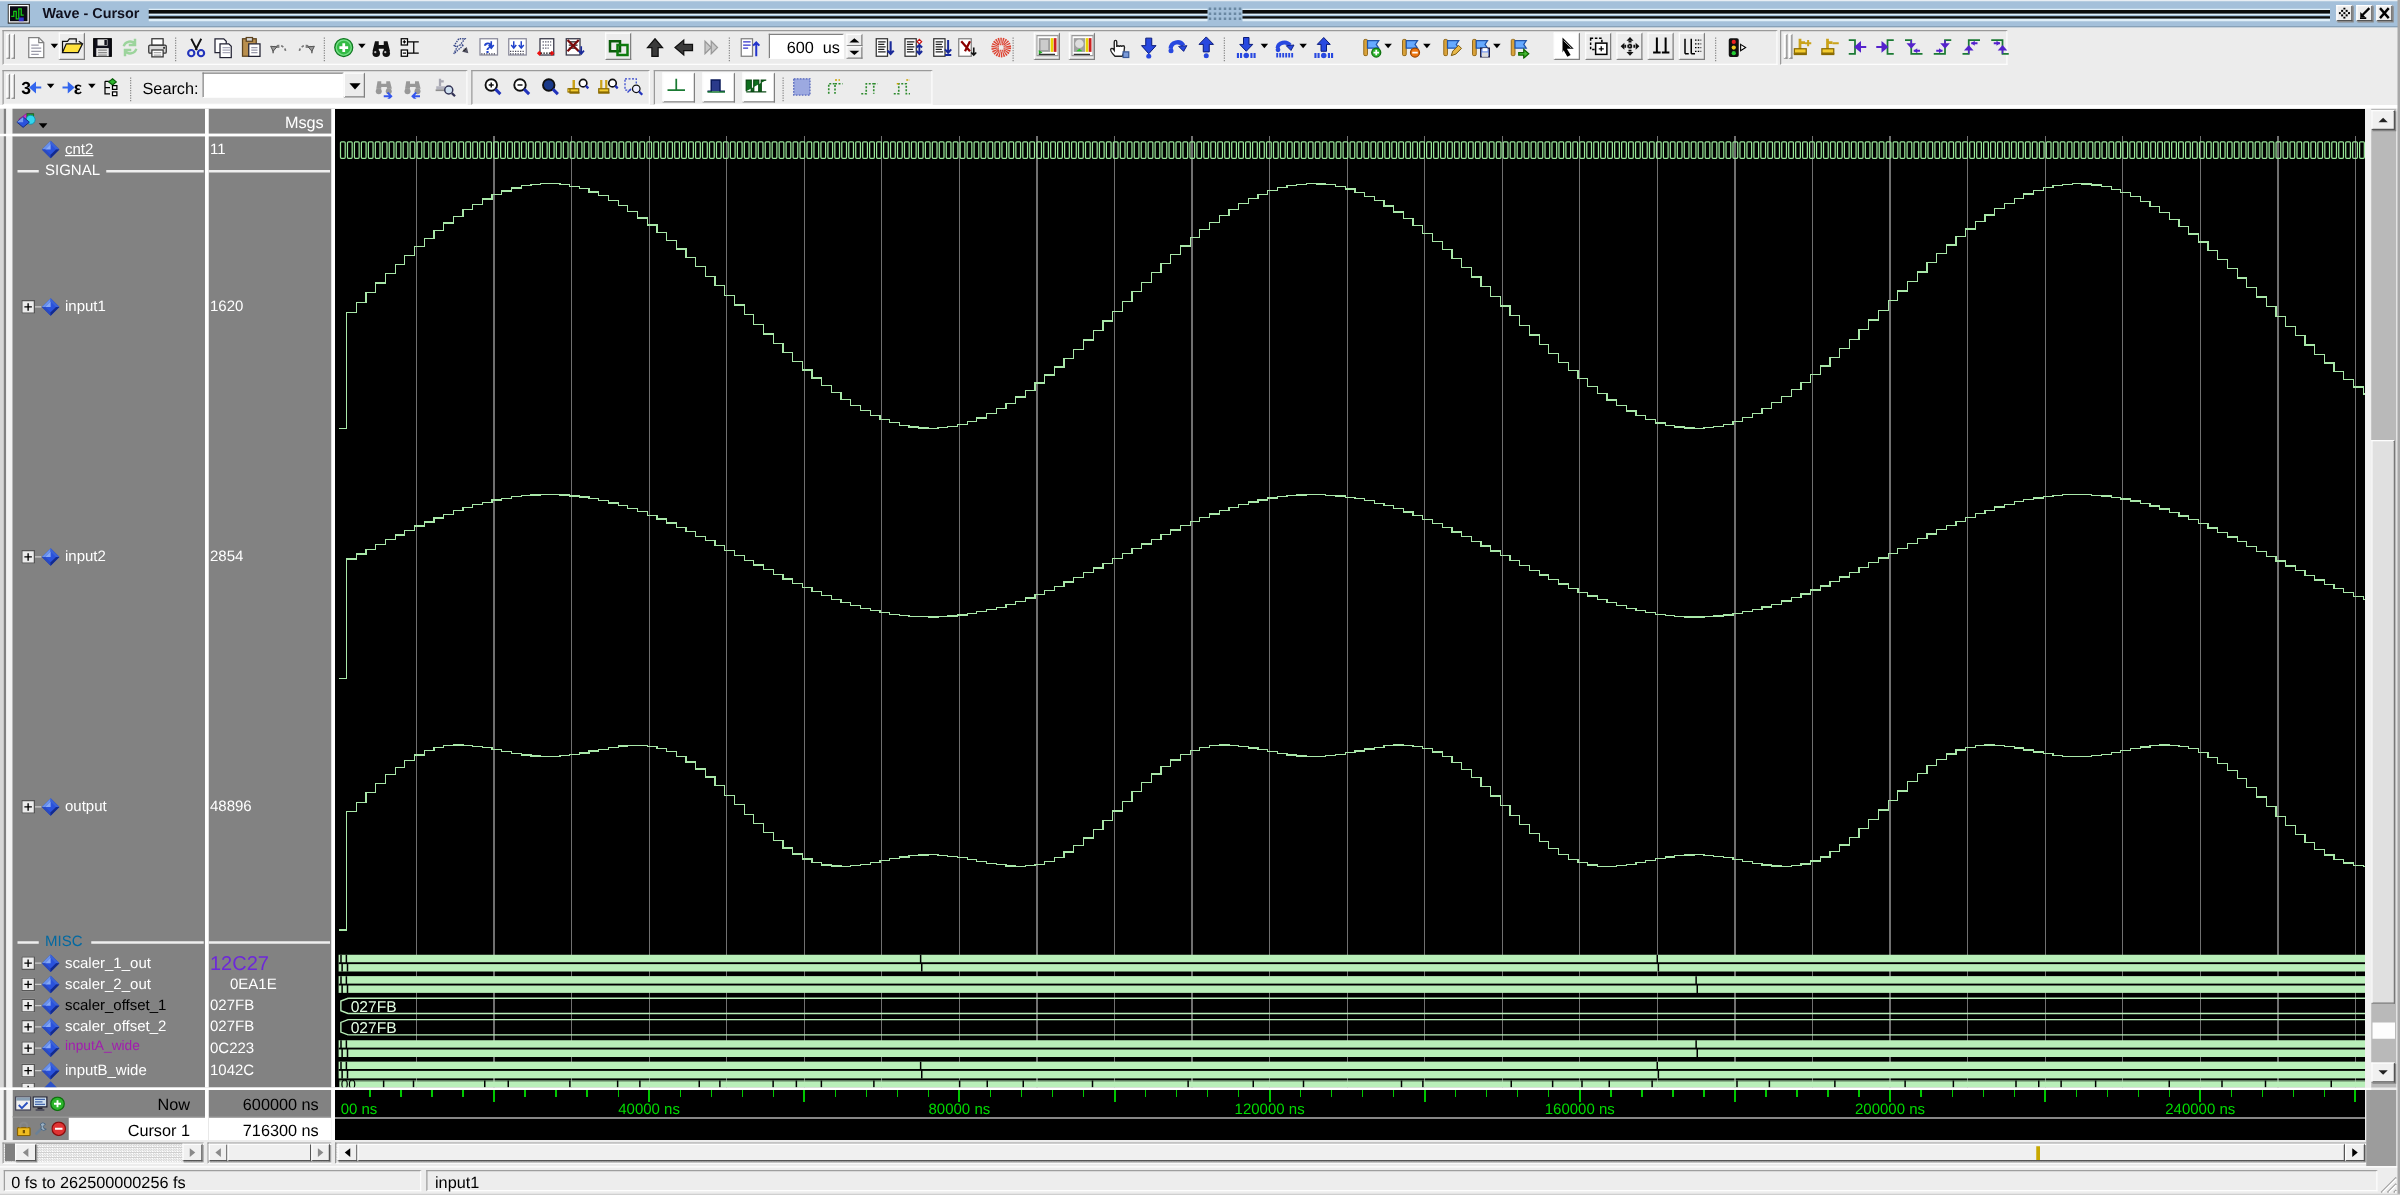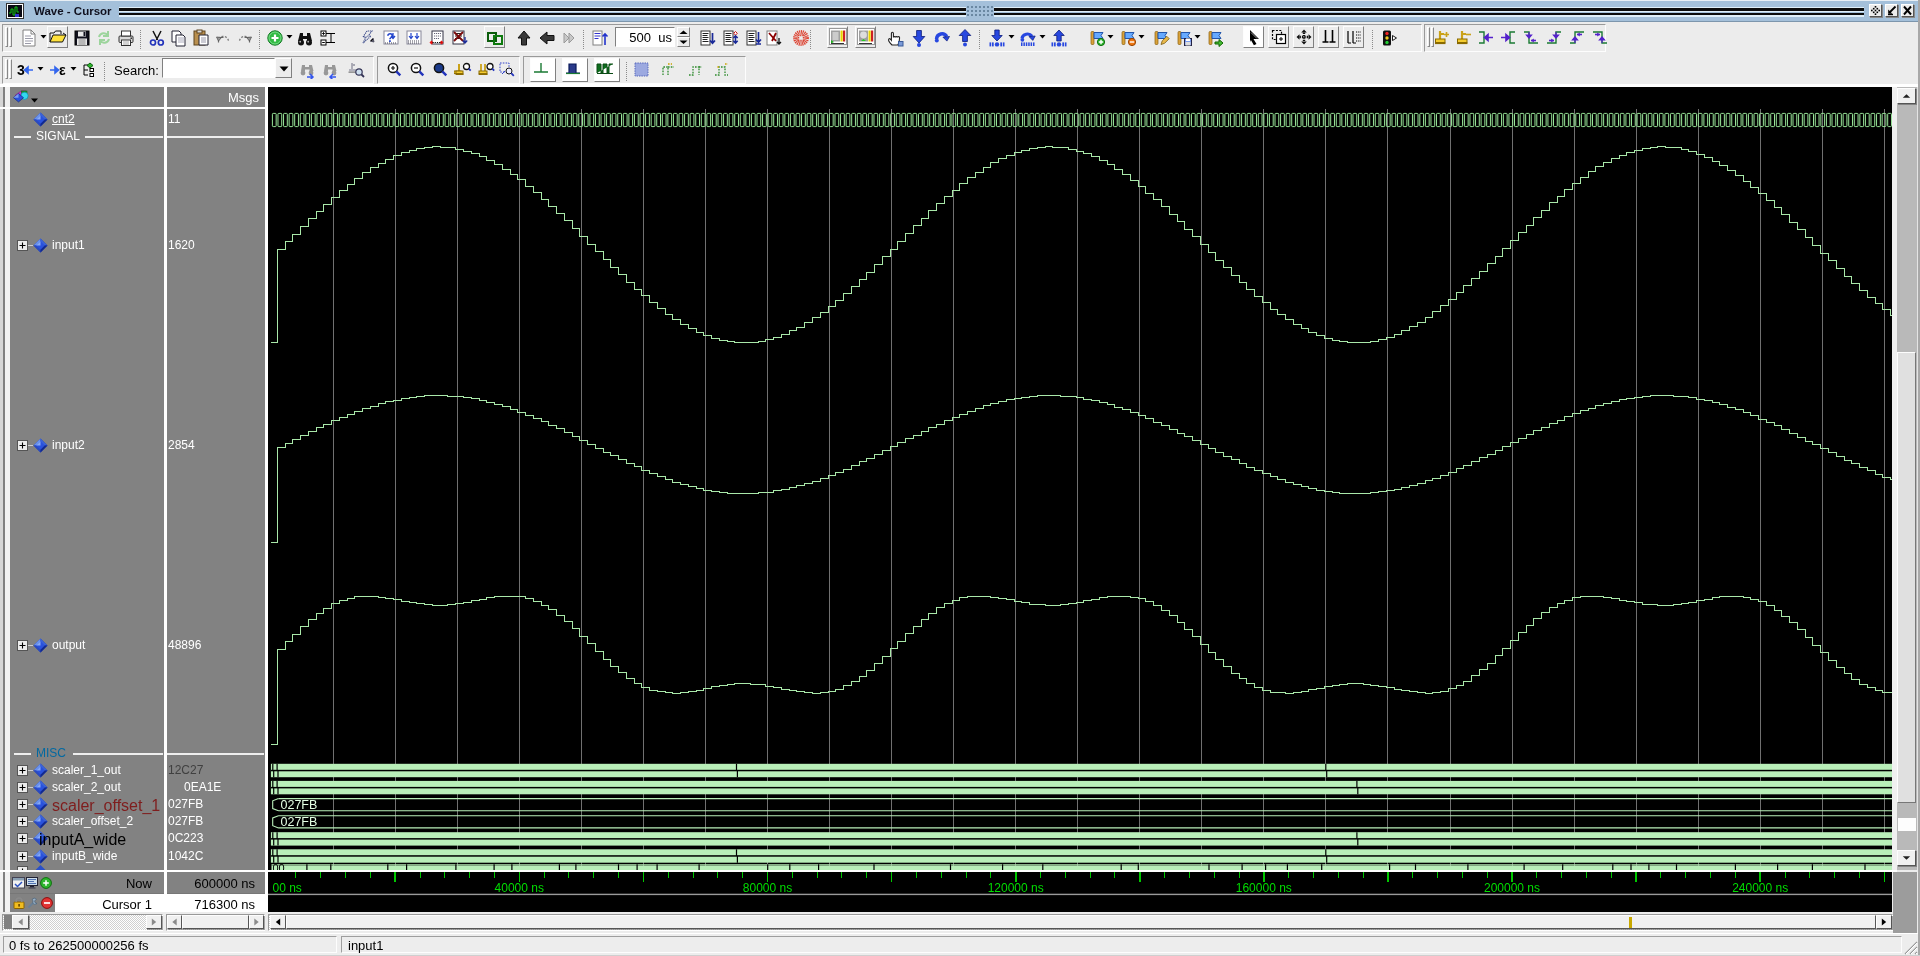--- a/index.html
+++ b/index.html
@@ -232,21 +232,21 @@
     <path d="M9,4l5,5l-5,5z" fill="#c8c8c8" stroke="#999"></path>
   </svg>
 <div class="ab" style="left:583px;top:30px;width:1px;height:19px;border-left:1px dotted #8a8a8a"></div>
 <div class="ab" style="left:589px;top:26px;width:21px;height:22px;"></div>
 <svg class="ab" style="left:591px;top:29px;" width="18" height="18" viewBox="0 0 18 18">
     <rect x="2" y="2" width="9" height="14" fill="#fff" stroke="#808080"></rect>
 <path d="M3.5,4.5h6M3.5,7h6M3.5,9.5h4" stroke="#33c" stroke-width="1"></path>
 <path d="M14,16V5M11.5,7.5L14,5l2.5,2.5" fill="none" stroke="#2233cc" stroke-width="1.6"></path>
   </svg>
 <div class="ab" style="left:615px;top:27px;width:60px;height:20px;background:#fff;border:1px solid;border-color:#808080 #fff #fff #808080"></div>
-<div class="tx" style="right:1248px;top:30px;font-size:13px;color:#000;">500  us</div>
+<div class="tx" style="right:1248px;top:30px;font-size:13px;color:#000;">600  us</div>
 <div class="ab" style="left:677px;top:27px;width:13px;height:10px;background:#ececec;border:1px solid;border-color:#fdfdfd #808080 #808080 #fdfdfd"></div>
 <svg class="ab" style="left:679px;top:30px;" width="9" height="5" viewBox="0 0 9 5">
     <path d="M0.5,4h8L4.5,0.5z" fill="#000"></path>
   </svg>
 <div class="ab" style="left:677px;top:37px;width:13px;height:10px;background:#ececec;border:1px solid;border-color:#fdfdfd #808080 #808080 #fdfdfd"></div>
 <svg class="ab" style="left:679px;top:40px;" width="9" height="5" viewBox="0 0 9 5">
     <path d="M0.5,0.5h8L4.5,4z" fill="#000"></path>
   </svg>
 <div class="ab" style="left:697px;top:26px;width:21px;height:22px;"></div>
 <svg class="ab" style="left:699px;top:29px;" width="18" height="18" viewBox="0 0 18 18">
@@ -718,21 +718,21 @@
 <svg class="ab" style="left:33px;top:763.0px;" width="15" height="15" viewBox="0 0 15 15">
     <path d="M7.5,0.5L14.5,7.5L7.5,14.5L0.5,7.5z" fill="#1a3ab4"></path>
 <path d="M7.5,0.5L0.5,7.5L7.5,7.5z" fill="#6a92ec"></path>
 <path d="M7.5,0.5L14.5,7.5L7.5,7.5z" fill="#3a62d8"></path>
 <path d="M0.5,7.5L7.5,14.5L7.5,7.5z" fill="#2a4ac0"></path>
 <path d="M14.5,7.5L7.5,14.5L7.5,7.5z" fill="#122a90"></path>
 <path d="M7.5,3.2l4.3,4.3l-4.3,4.3l-4.3,-4.3z" fill="#2a52dc"></path>
 <path d="M7.5,3.2l-4.3,4.3l4.3,0z" fill="#88aaf4"></path>
   </svg>
 <div class="tx" style="left:52px;top:763.0px;font-size:12px;color:#fff;">scaler_1_out</div>
-<div class="tx" style="left:168px;top:763.0px;font-size:12px;color:#404040;text-align:center;">12C27</div>
+<div class="tx" style="left:168px;top:763.0px;font-size:16px;color:#6d28d9;text-align:center;">12C27</div>
 <div class="ab" style="left:17px;top:782.1px;width:11px;height:11px;background:#ececec;border:1px solid #555"></div>
 <svg class="ab" style="left:18px;top:783.1px;" width="9" height="9" viewBox="0 0 9 9">
     <path d="M1.5,4.5h6M4.5,1.5v6" stroke="#000" stroke-width="1.1"></path>
   </svg>
 <div class="ab" style="left:28px;top:787.1px;width:5px;height:1px;background:#ccc"></div>
 <svg class="ab" style="left:33px;top:780.1px;" width="15" height="15" viewBox="0 0 15 15">
     <path d="M7.5,0.5L14.5,7.5L7.5,14.5L0.5,7.5z" fill="#1a3ab4"></path>
 <path d="M7.5,0.5L0.5,7.5L7.5,7.5z" fill="#6a92ec"></path>
 <path d="M7.5,0.5L14.5,7.5L7.5,7.5z" fill="#3a62d8"></path>
 <path d="M0.5,7.5L7.5,14.5L7.5,7.5z" fill="#2a4ac0"></path>
@@ -749,21 +749,21 @@
 <div class="ab" style="left:28px;top:804.2px;width:5px;height:1px;background:#ccc"></div>
 <svg class="ab" style="left:33px;top:797.2px;" width="15" height="15" viewBox="0 0 15 15">
     <path d="M7.5,0.5L14.5,7.5L7.5,14.5L0.5,7.5z" fill="#1a3ab4"></path>
 <path d="M7.5,0.5L0.5,7.5L7.5,7.5z" fill="#6a92ec"></path>
 <path d="M7.5,0.5L14.5,7.5L7.5,7.5z" fill="#3a62d8"></path>
 <path d="M0.5,7.5L7.5,14.5L7.5,7.5z" fill="#2a4ac0"></path>
 <path d="M14.5,7.5L7.5,14.5L7.5,7.5z" fill="#122a90"></path>
 <path d="M7.5,3.2l4.3,4.3l-4.3,4.3l-4.3,-4.3z" fill="#2a52dc"></path>
 <path d="M7.5,3.2l-4.3,4.3l4.3,0z" fill="#88aaf4"></path>
   </svg>
-<div class="tx" style="left:52px;top:797.2px;font-size:16px;color:#7f1d1d;">scaler_offset_1</div>
+<div class="tx" style="left:52px;top:797.2px;font-size:12px;color:#000000;">scaler_offset_1</div>
 <div class="tx" style="left:168px;top:797.2px;font-size:12px;color:#fff;">027FB</div>
 <div class="ab" style="left:17px;top:816.3px;width:11px;height:11px;background:#ececec;border:1px solid #555"></div>
 <svg class="ab" style="left:18px;top:817.3px;" width="9" height="9" viewBox="0 0 9 9">
     <path d="M1.5,4.5h6M4.5,1.5v6" stroke="#000" stroke-width="1.1"></path>
   </svg>
 <div class="ab" style="left:28px;top:821.3px;width:5px;height:1px;background:#ccc"></div>
 <svg class="ab" style="left:33px;top:814.3px;" width="15" height="15" viewBox="0 0 15 15">
     <path d="M7.5,0.5L14.5,7.5L7.5,14.5L0.5,7.5z" fill="#1a3ab4"></path>
 <path d="M7.5,0.5L0.5,7.5L7.5,7.5z" fill="#6a92ec"></path>
 <path d="M7.5,0.5L14.5,7.5L7.5,7.5z" fill="#3a62d8"></path>
@@ -781,21 +781,21 @@
 <div class="ab" style="left:28px;top:838.4px;width:5px;height:1px;background:#ccc"></div>
 <svg class="ab" style="left:33px;top:831.4px;" width="15" height="15" viewBox="0 0 15 15">
     <path d="M7.5,0.5L14.5,7.5L7.5,14.5L0.5,7.5z" fill="#1a3ab4"></path>
 <path d="M7.5,0.5L0.5,7.5L7.5,7.5z" fill="#6a92ec"></path>
 <path d="M7.5,0.5L14.5,7.5L7.5,7.5z" fill="#3a62d8"></path>
 <path d="M0.5,7.5L7.5,14.5L7.5,7.5z" fill="#2a4ac0"></path>
 <path d="M14.5,7.5L7.5,14.5L7.5,7.5z" fill="#122a90"></path>
 <path d="M7.5,3.2l4.3,4.3l-4.3,4.3l-4.3,-4.3z" fill="#2a52dc"></path>
 <path d="M7.5,3.2l-4.3,4.3l4.3,0z" fill="#88aaf4"></path>
   </svg>
-<div class="tx" style="left:39px;top:831.4px;font-size:16px;color:#000000;">inputA_wide</div>
+<div class="tx" style="left:52px;top:831.4px;font-size:11px;color:#a21caf;">inputA_wide</div>
 <div class="tx" style="left:168px;top:831.4px;font-size:12px;color:#fff;">0C223</div>
 <div class="ab" style="left:17px;top:850.5px;width:11px;height:11px;background:#ececec;border:1px solid #555"></div>
 <svg class="ab" style="left:18px;top:851.5px;" width="9" height="9" viewBox="0 0 9 9">
     <path d="M1.5,4.5h6M4.5,1.5v6" stroke="#000" stroke-width="1.1"></path>
   </svg>
 <div class="ab" style="left:28px;top:855.5px;width:5px;height:1px;background:#ccc"></div>
 <svg class="ab" style="left:33px;top:848.5px;" width="15" height="15" viewBox="0 0 15 15">
     <path d="M7.5,0.5L14.5,7.5L7.5,14.5L0.5,7.5z" fill="#1a3ab4"></path>
 <path d="M7.5,0.5L0.5,7.5L7.5,7.5z" fill="#6a92ec"></path>
 <path d="M7.5,0.5L14.5,7.5L7.5,7.5z" fill="#3a62d8"></path>

